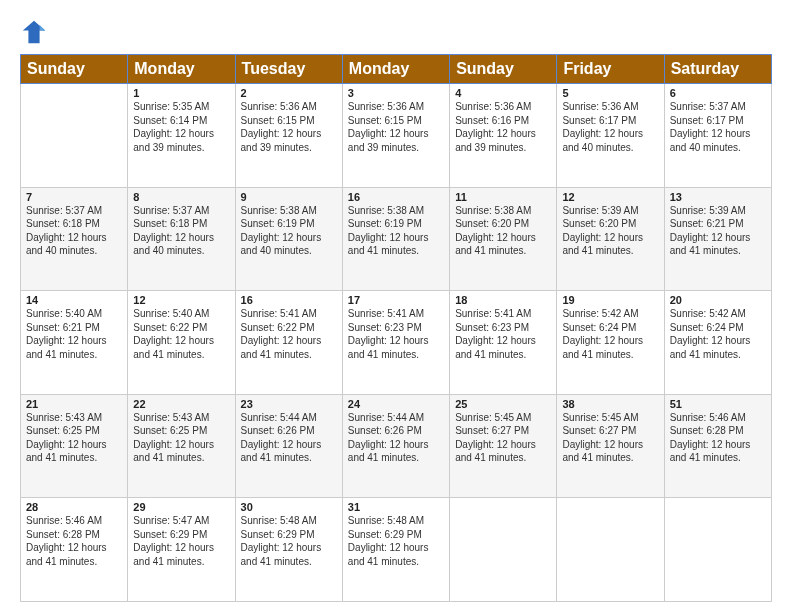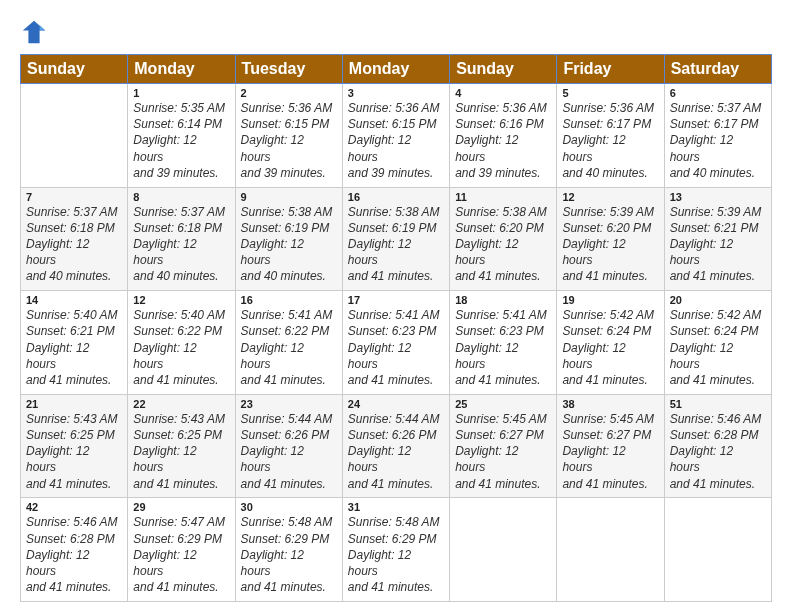--- a/index.html
+++ b/index.html
@@ -82,24 +82,23 @@
       background: #f5f5f5;
     }
     .day-number {
       font-size: 11px;
       font-weight: bold;
       color: #222;
       display: block;
       margin-bottom: 1px;
     }
     .day-info {
-      font-size: 12px;
+      font-size: 10px;
       color: #333;
       line-height: 1.35;
-      font-style: italic;
     }
     .empty { background: #fff !important; }
   </style>
 </head>
 <body>
 
 <div class="page">
   <div class="header">
     <div class="logo">
       <svg class="logo-icon" viewBox="0 0 40 40">
@@ -323,21 +322,21 @@
           <td>
             <span class="day-number">51</span>
             <div class="day-info" style="white-space: pre-line;">Sunrise: 5:46 AM
 Sunset: 6:28 PM
 Daylight: 12 hours
 and 41 minutes.</div>
           </td>
         </tr>
         <tr>
           <td>
-            <span class="day-number">42</span>
+            <span class="day-number">28</span>
             <div class="day-info" style="white-space: pre-line;">Sunrise: 5:46 AM
 Sunset: 6:28 PM
 Daylight: 12 hours
 and 41 minutes.</div>
           </td>
           <td>
             <span class="day-number">29</span>
             <div class="day-info" style="white-space: pre-line;">Sunrise: 5:47 AM
 Sunset: 6:29 PM
 Daylight: 12 hours

